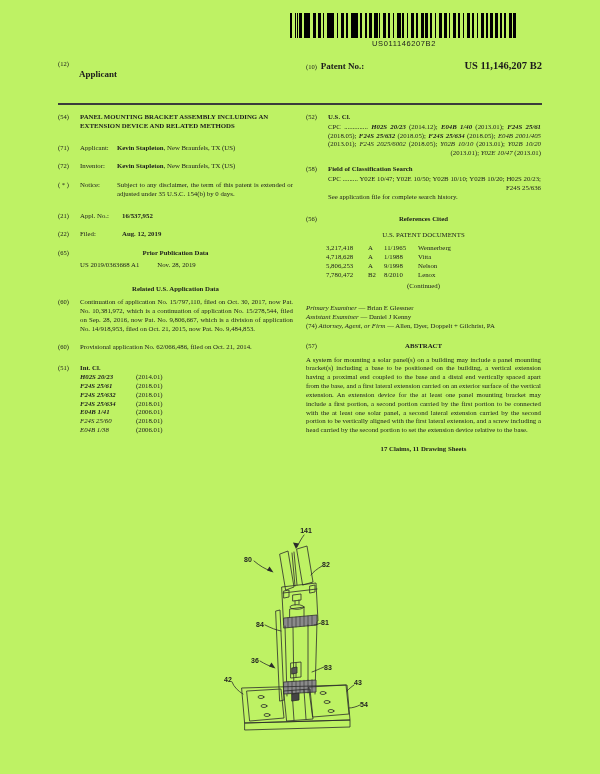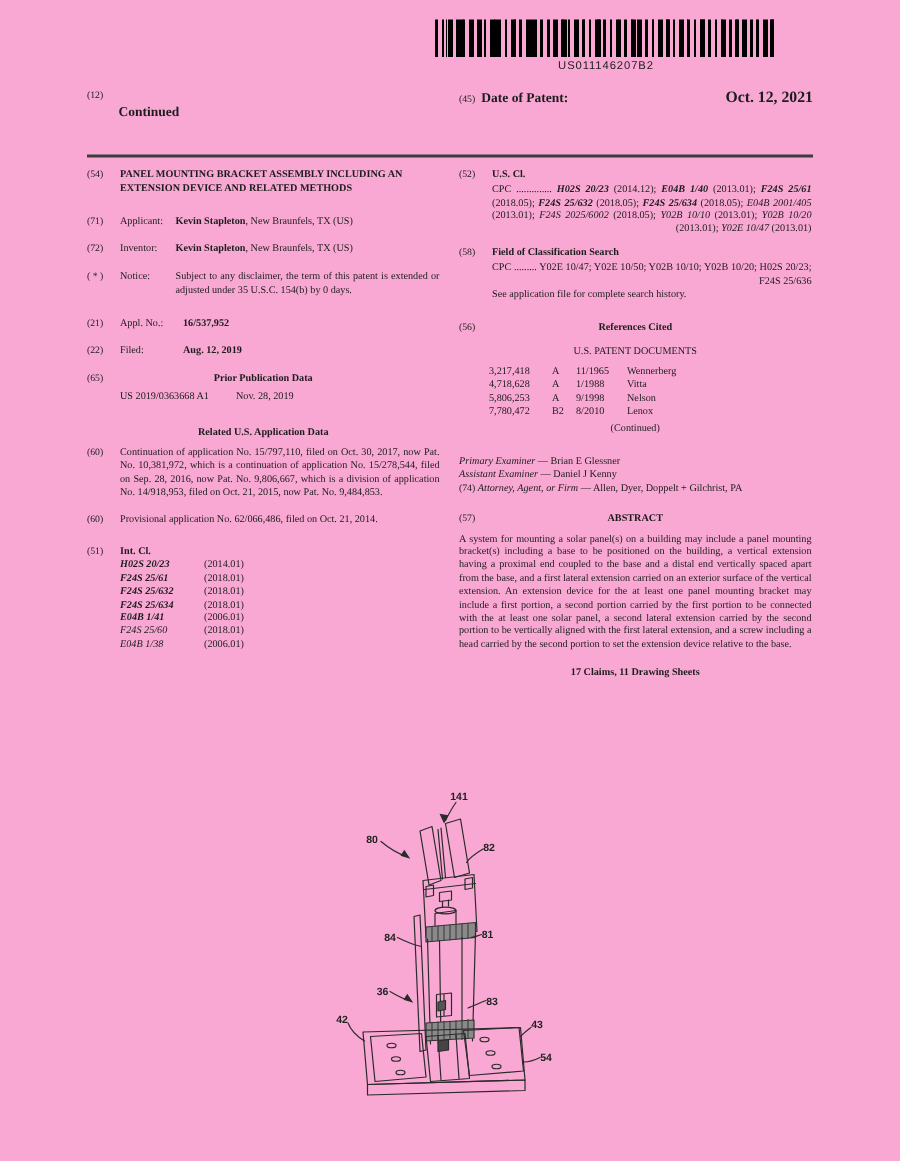--- a/index.html
+++ b/index.html
@@ -1,16 +1,16 @@
 <!DOCTYPE html>
 <html><head>
 <meta charset="utf-8">
 <style>
   html,body{margin:0;padding:0;background:#e9e9e9;}
-  .page{position:relative;width:600px;height:774px;background:#f9a8d4;color:#1c1c1c;
+  .page{position:relative;width:600px;height:774px;background:#bef264;color:#1c1c1c;
         font-family:"Liberation Serif", serif;overflow:hidden;}
   
   .barcode{position:absolute;left:290px;top:13px;width:228px;height:25px;
     background-image:
       repeating-linear-gradient(90deg,#000 0 2px,transparent 2px 5px,#000 5px 6px,transparent 6px 9px,#000 9px 12px,transparent 12px 14px),
       repeating-linear-gradient(90deg,transparent 0 7px,#000 7px 8px,transparent 8px 16px,#000 16px 19px,transparent 19px 23px);}
   .barcode-text{position:absolute;left:290px;top:39px;width:228px;text-align:center;
     font-family:"Liberation Sans",sans-serif;font-size:7.5px;letter-spacing:.6px;}
   
   .hdr{position:absolute;left:58px;top:60px;width:484px;display:flex;justify-content:space-between;}
@@ -56,27 +56,27 @@
 <div class="page">
 
   <div class="barcode"></div>
   <div class="barcode-text">US011146207B2</div>
 
   <div class="hdr">
     <div class="hdr-left">
       <div class="t-row">
         <span class="sn">(12)</span>
       </div>
-      <div class="author">Continued</div>
+      <div class="author">Applicant</div>
     </div>
     <div class="hdr-right">
       <div class="row">
-        <span class="sn">(45)</span>
-        <span class="lab">Date of Patent:</span>
-        <span class="val">Oct. 12, 2021</span>
+        <span class="sn">(10)</span>
+        <span class="lab">Patent No.:</span>
+        <span class="val">US 11,146,207 B2</span>
       </div>
     </div>
   </div>
 
   <div class="rule"></div>
 
   <div class="cols">
 
     <div class="col">
 

